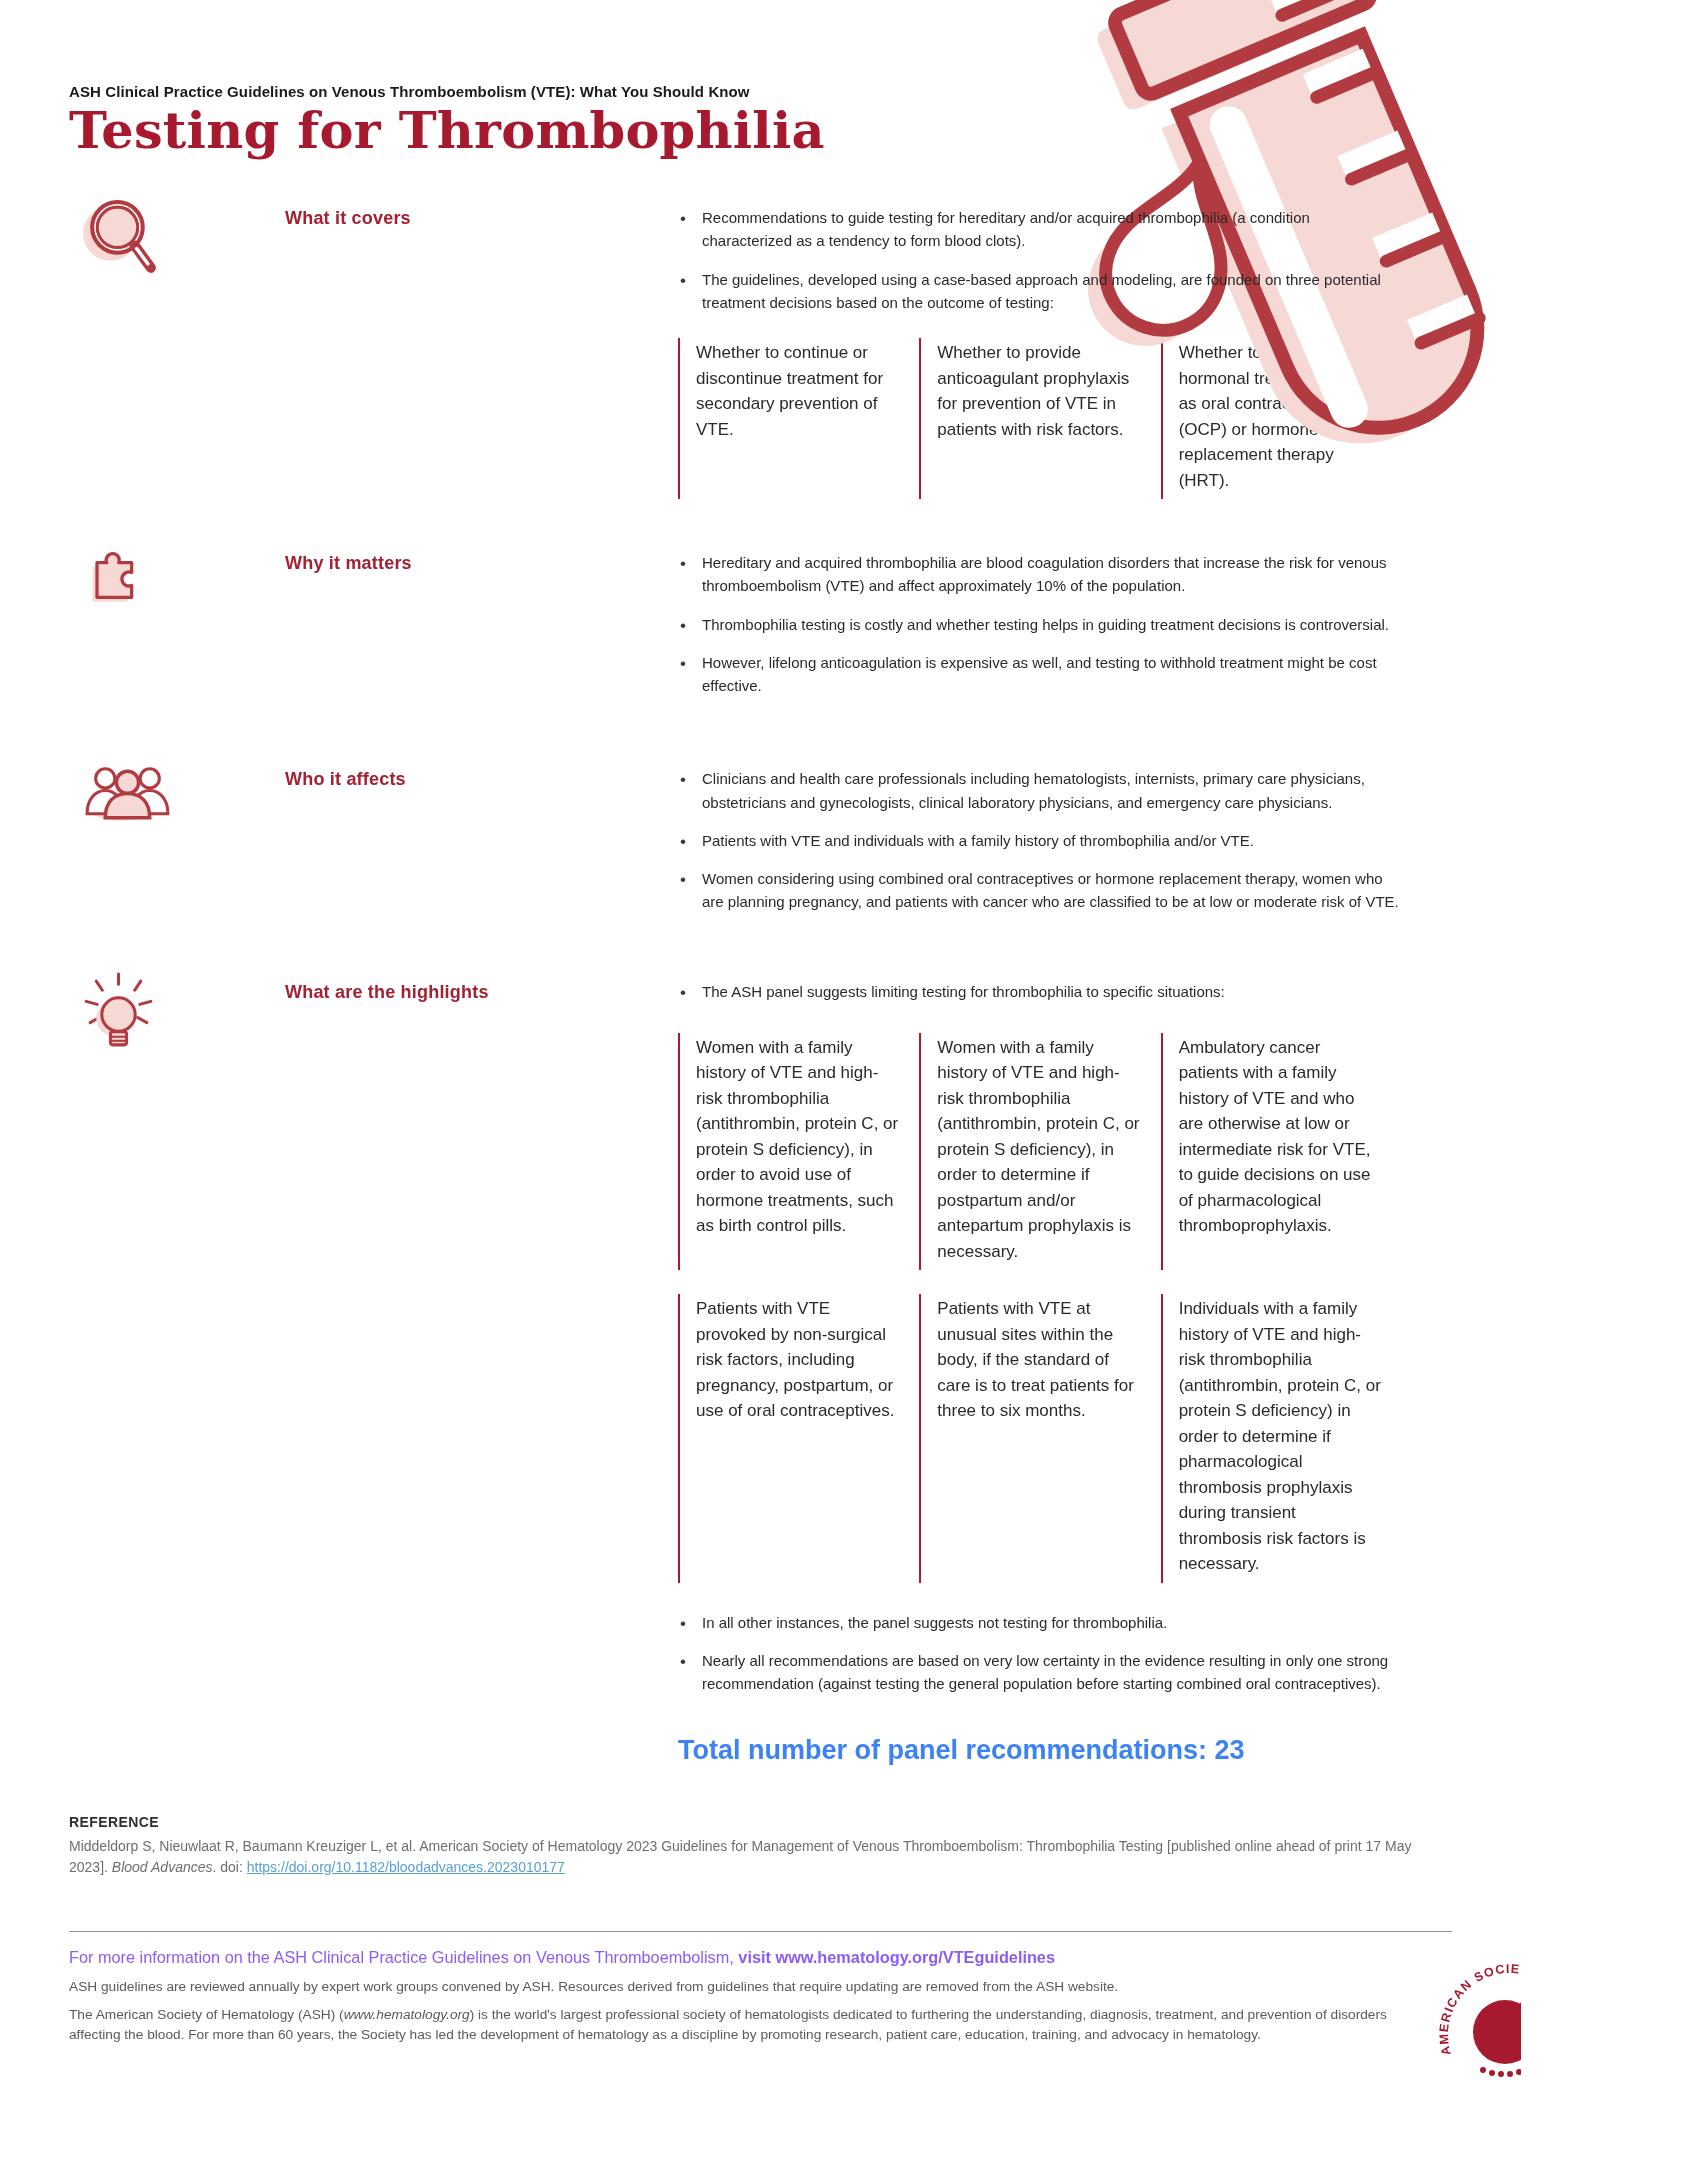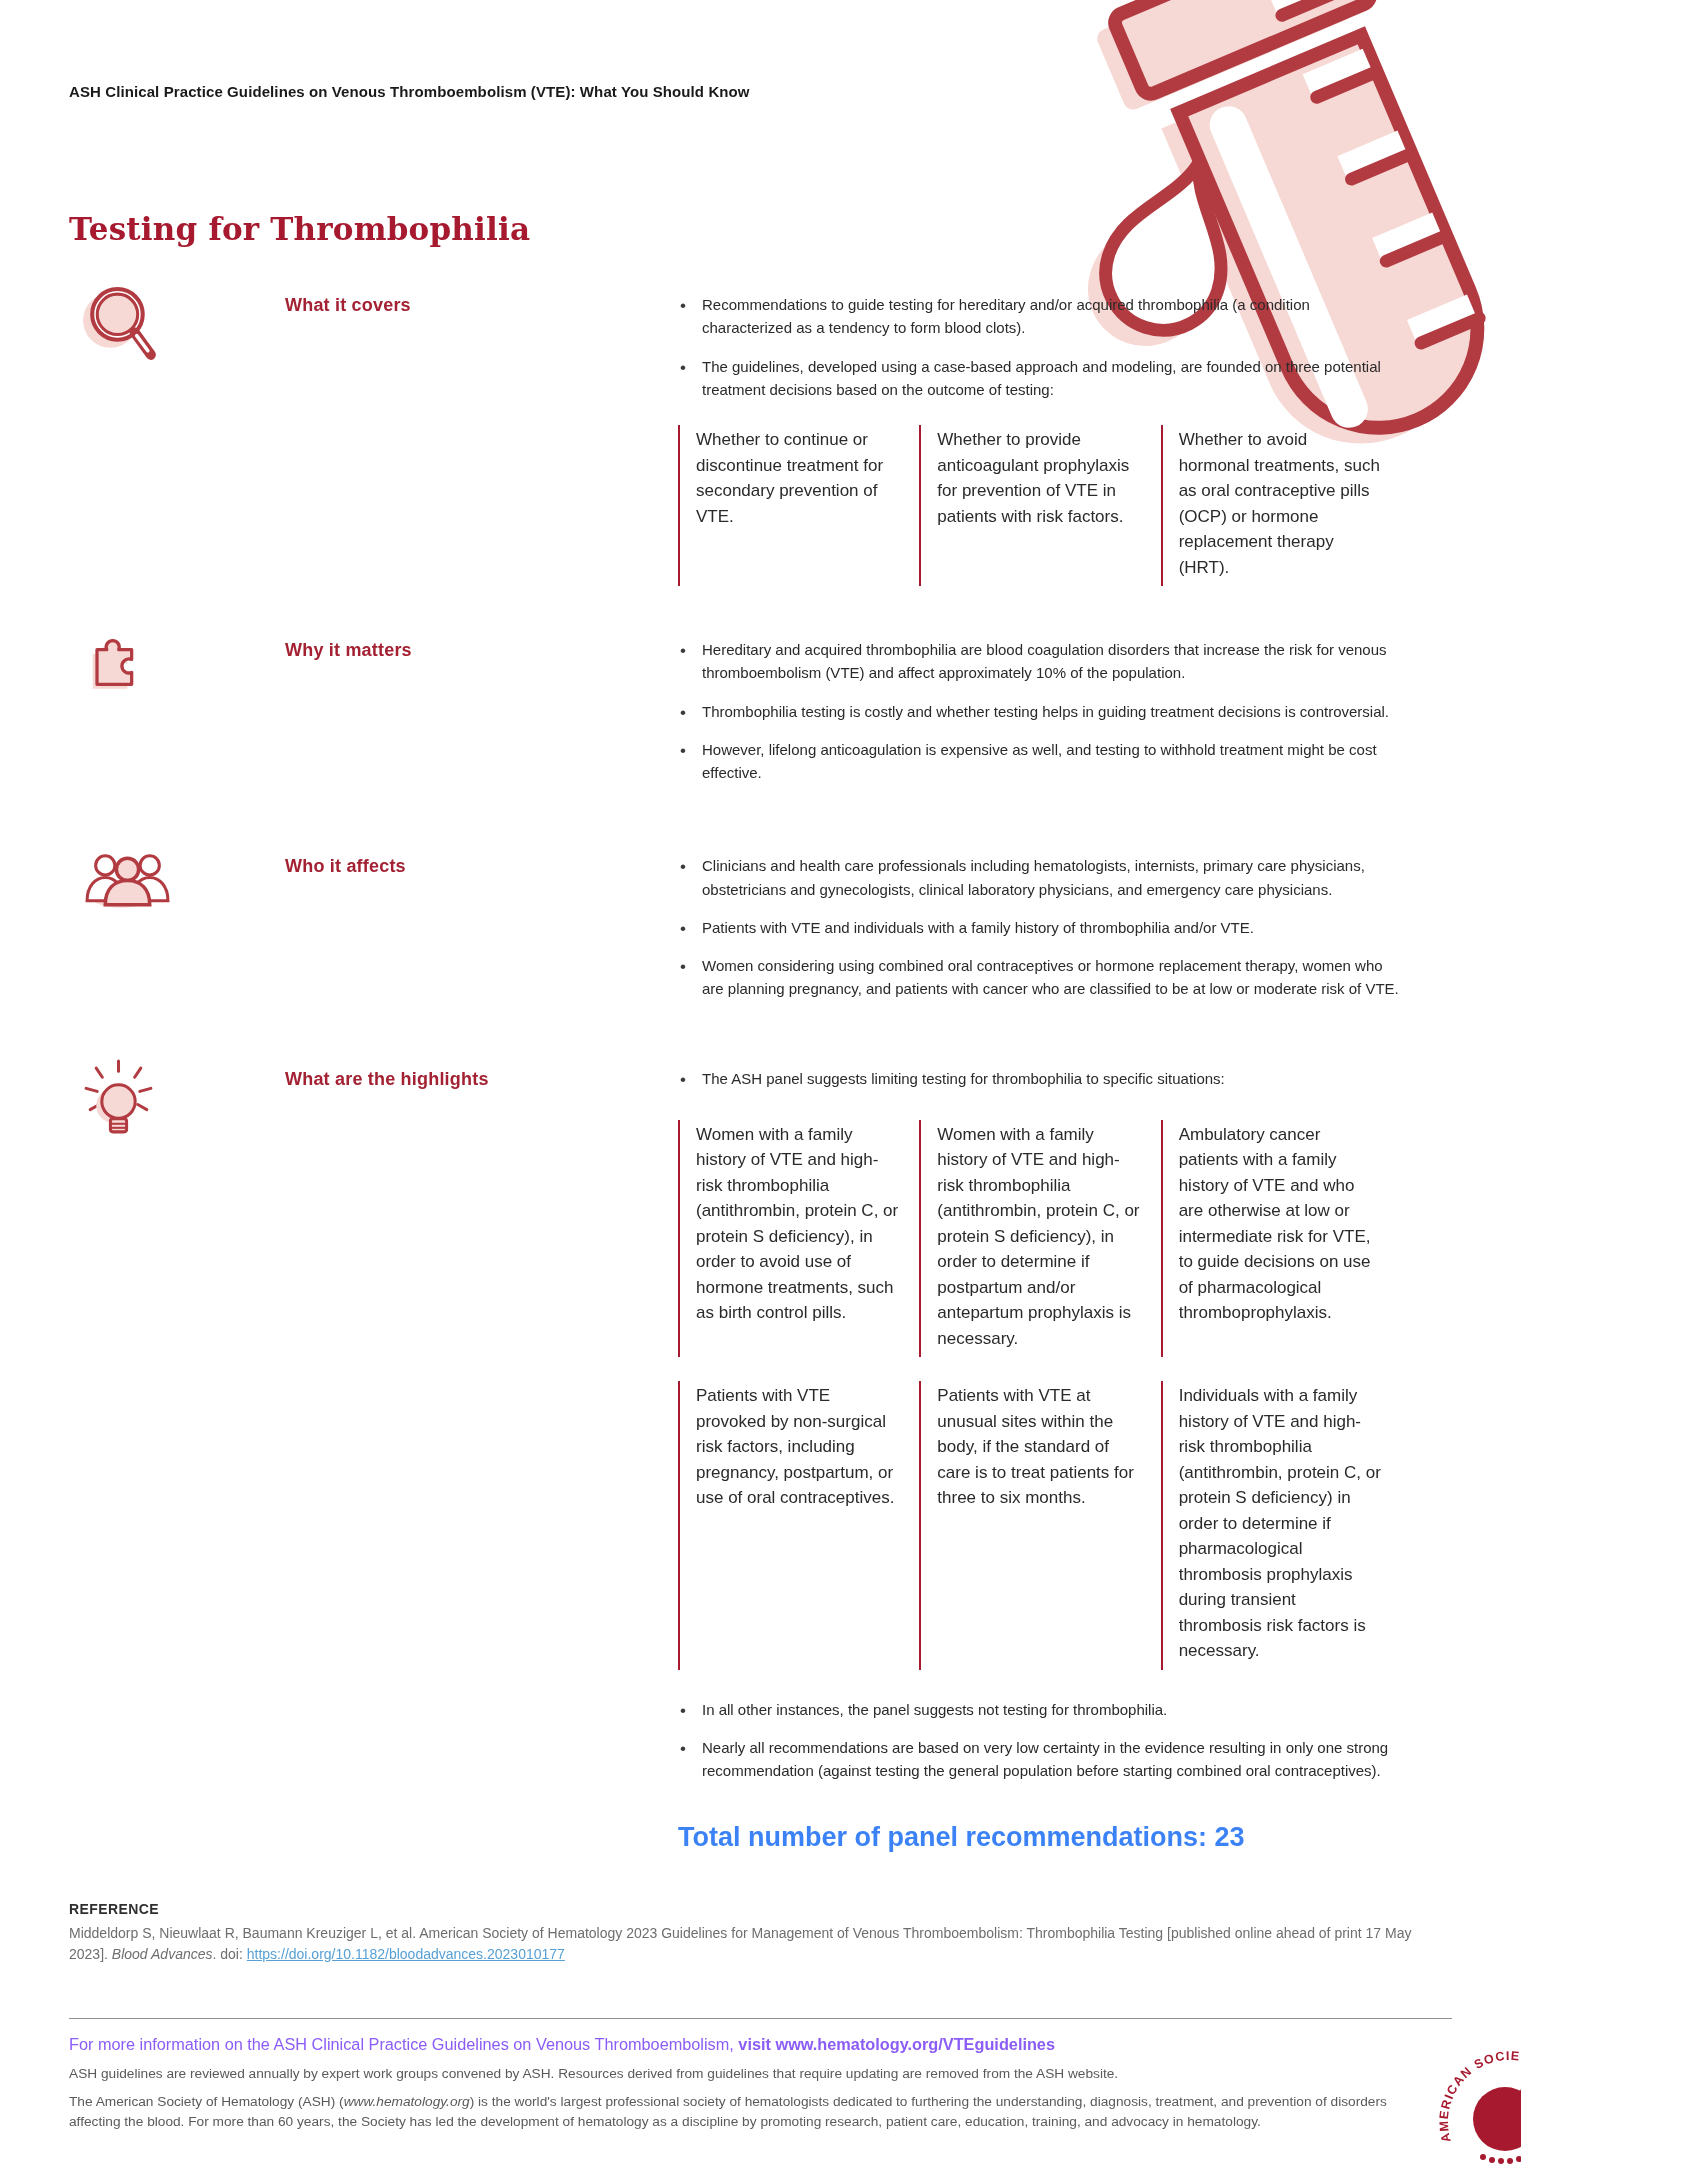--- a/index.html
+++ b/index.html
@@ -13,24 +13,23 @@
     color:#2b2a2a;
     padding:83px 69px 0 69px;
   }
   .doc-header {
     font-size:15px; font-weight:bold; color:#1a1a1a; letter-spacing:0.1px;
   }
   .tube-illo {
     position:absolute; top:0; right:0; width:465px; height:450px;
   }
   h1.title {
-    margin-top:111px;
     font-family:"DejaVu Serif", serif;
     font-weight:bold;
-    font-size:31px;
+    font-size:51px;
     color:#A6192E;
     letter-spacing:0.2px;
     margin-bottom:46px;
   }
   .section { display:flex; align-items:flex-start; margin-bottom:42px; }
   .icon-cell { width:165px; flex:0 0 165px; padding-left:12px; margin-top:-10px; }
   .label-cell { width:444px; flex:0 0 444px; padding-left:51px; margin-top:2px; }
   .label-cell h2 { font-size:18px; font-weight:bold; color:#A32132; letter-spacing:0.2px; }
   .content-cell { flex:1; padding-right:50px; }
   ul.bullets { list-style:none; }

